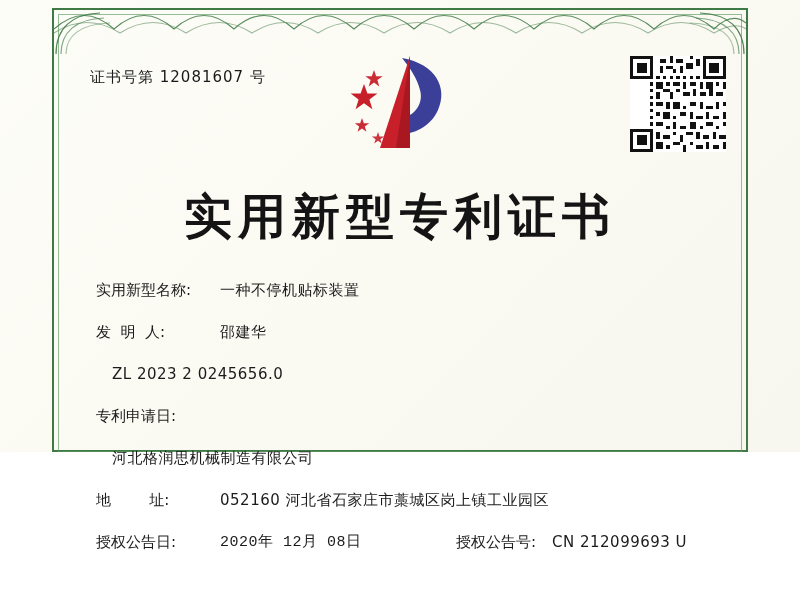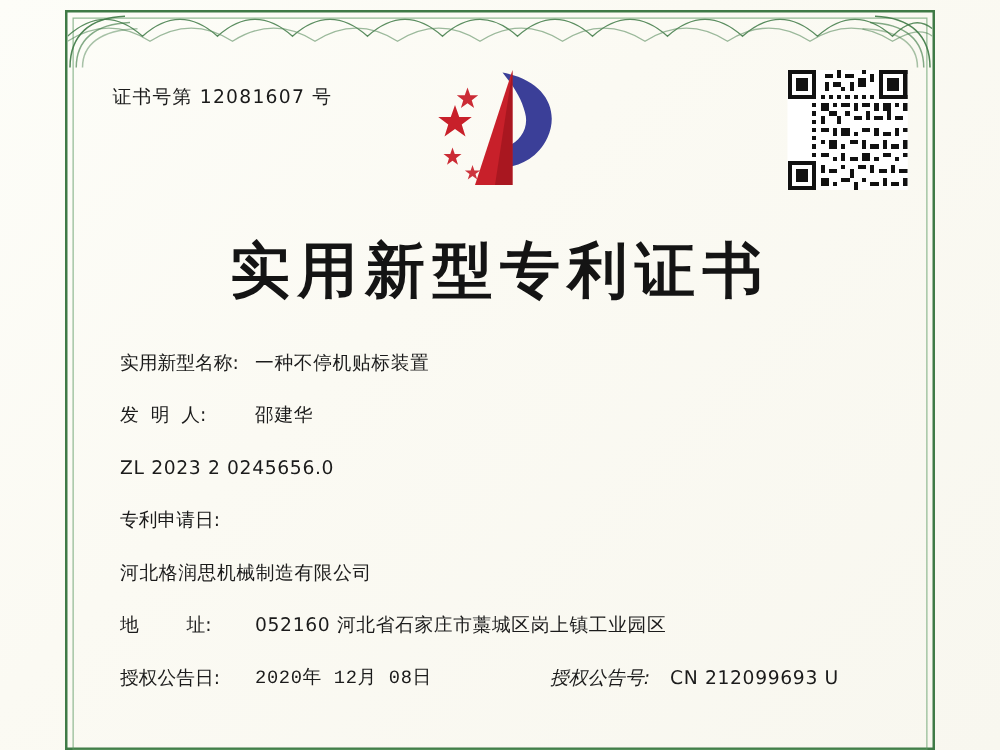--- a/index.html
+++ b/index.html
@@ -9,21 +9,21 @@
   }
   body {
     width: 800px;
     height: 600px;
     overflow: hidden;
     font-family: "DejaVu Sans", "Liberation Sans", sans-serif;
   }
   .certificate {
     position: relative;
     width: 800px;
-    height: 600px;
+    height: 452px;
     background: linear-gradient(135deg, #fdfdf8 0%, #fbfaf3 40%, #f8f7ef 100%);
     box-sizing: border-box;
   }
   
   .border-outer {
     position: absolute;
     left: 52px;
     top: 8px;
     right: 52px;
     bottom: 0px;
@@ -119,32 +119,32 @@
   }
   .field-label {
     width: 108px;
     flex: 0 0 108px;
     letter-spacing: 0px;
     white-space: pre;
   }
   .field-value {
     flex: 1 1 auto;
     letter-spacing: 0.5px;
+    margin-left: 16px;
   }
   .field-row.dual .field-value {
     flex: 0 0 auto;
     width: 236px;
     font-family: Liberation Mono, monospace;
   }
   .field-label2 {
     flex: 0 0 auto;
     width: 96px;
     letter-spacing: 0px;
     white-space: pre;
-    font-style: italic;
   }
   .field-value2 {
     flex: 1 1 auto;
     letter-spacing: 0.5px;
   }
 </style>
 </head>
 <body>
 
 <div class="certificate">

